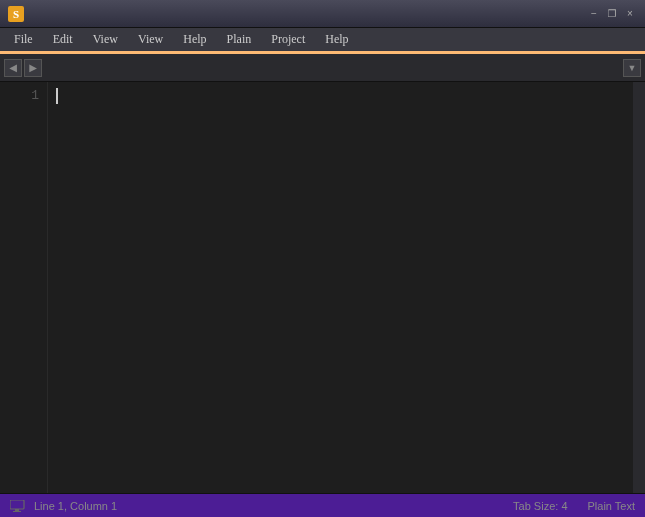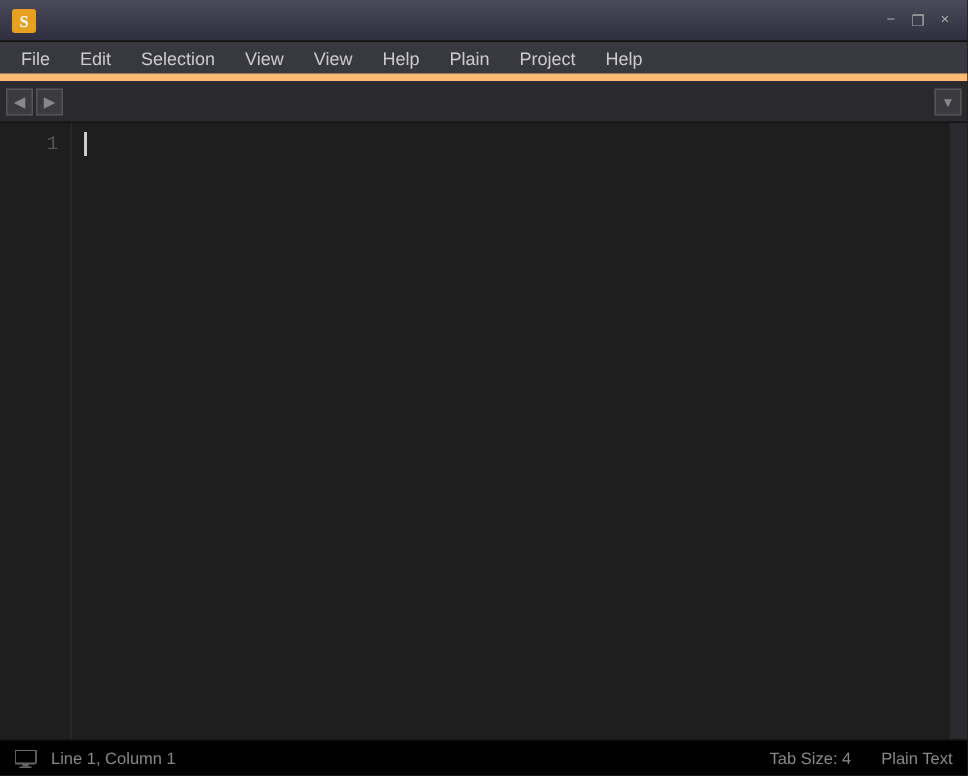--- a/index.html
+++ b/index.html
@@ -56,21 +56,22 @@
       cursor: pointer;
     }
 
     
     .menu-bar {
       background: #383840;
       height: 26px;
       display: flex;
       align-items: center;
       padding: 0 4px;
-      border-bottom: 5px solid #fdba74;
+      border-bottom: 3px solid #fdba74;
+      font-family: Liberation Serif, serif;
     }
     .menu-item {
       padding: 3px 10px;
       font-size: 12px;
       color: #ccc;
       cursor: pointer;
       border-radius: 2px;
       white-space: nowrap;
     }
 
@@ -168,21 +169,21 @@
     .scrollbar-track {
       width: 12px;
       background: #2a2a2e;
       display: flex;
       flex-direction: column;
       align-items: center;
     }
 
     
     .status-bar {
-      background: #000000;
+      background: #4c1d95;
       height: 24px;
       display: flex;
       align-items: center;
       justify-content: space-between;
       padding: 0 10px;
       border-top: 1px solid #111;
     }
     .status-left {
       display: flex;
       align-items: center;
@@ -218,21 +219,20 @@
   <div class="title-bar-controls">
     <div class="win-btn">−</div>
     <div class="win-btn">❐</div>
     <div class="win-btn">×</div>
   </div>
 </div>
 
 <div class="menu-bar">
   <span class="menu-item">File</span>
   <span class="menu-item">Edit</span>
-  <span class="menu-item">Selection</span>
   <span class="menu-item">View</span>
   <span class="menu-item">View</span>
   <span class="menu-item">Help</span>
   <span class="menu-item">Plain</span>
   <span class="menu-item">Project</span>
   <span class="menu-item">Help</span>
 </div>
 
 <div class="tab-bar">
   <div class="tab-bar-left">

